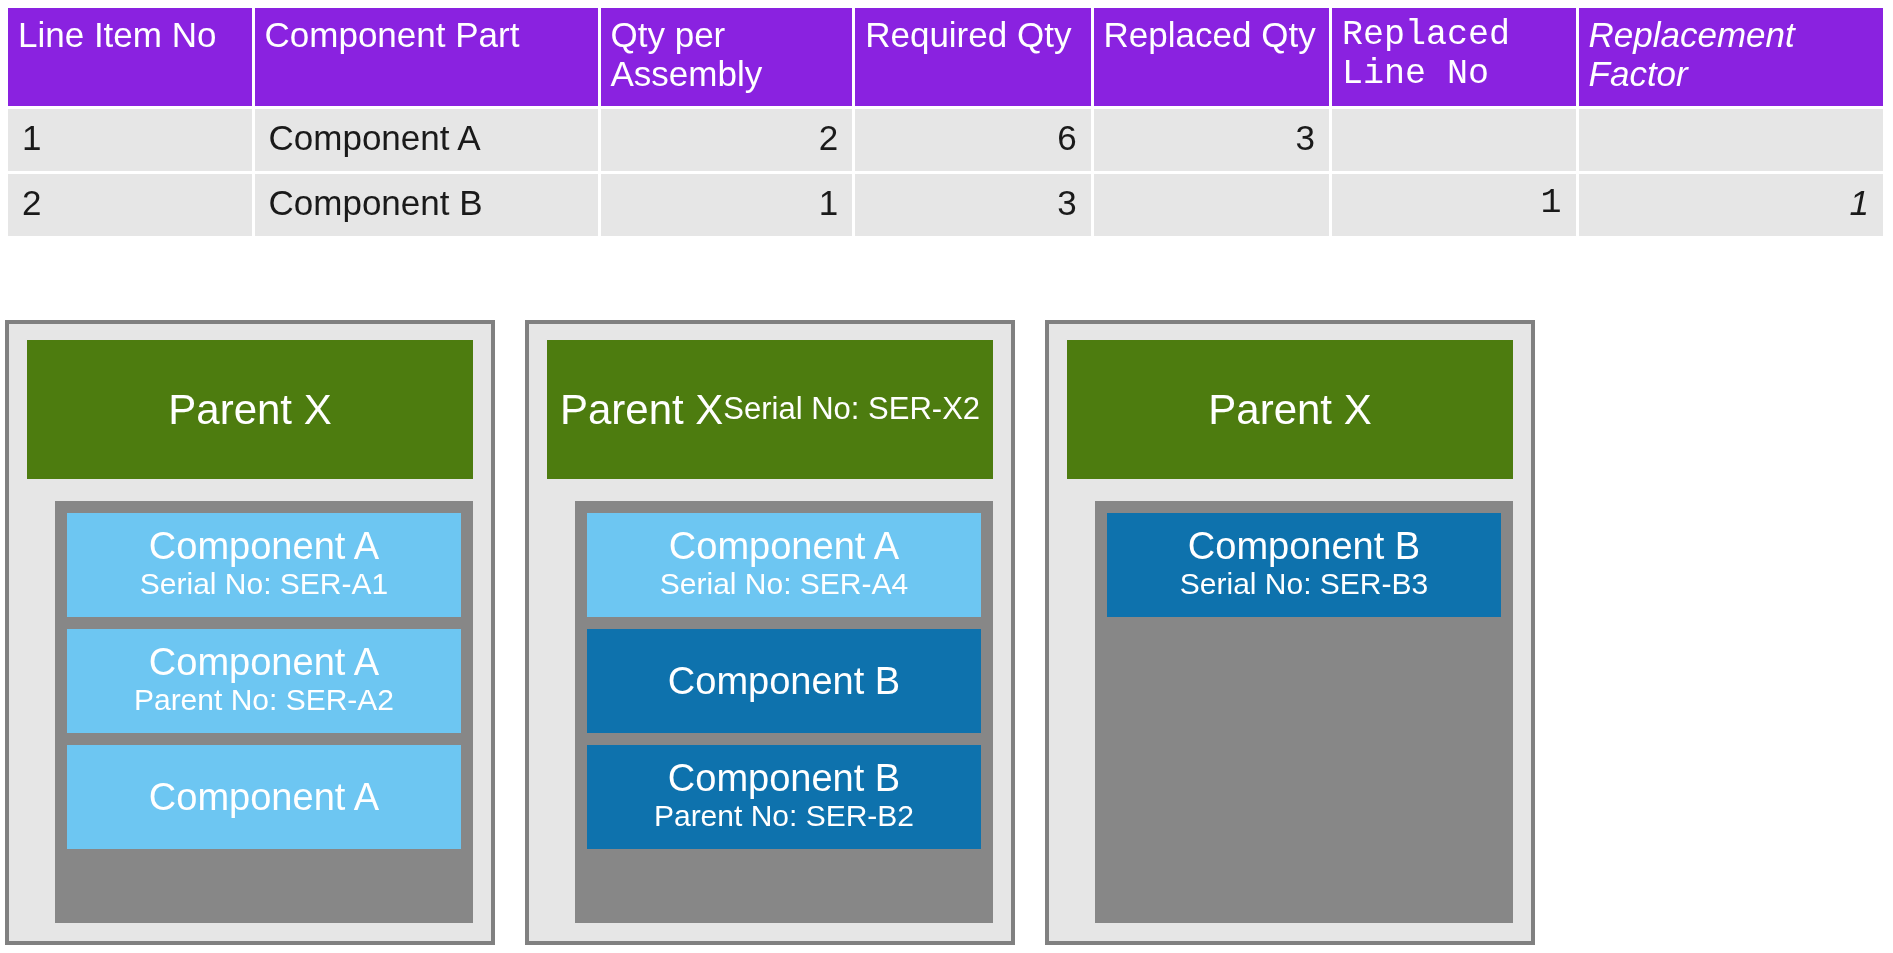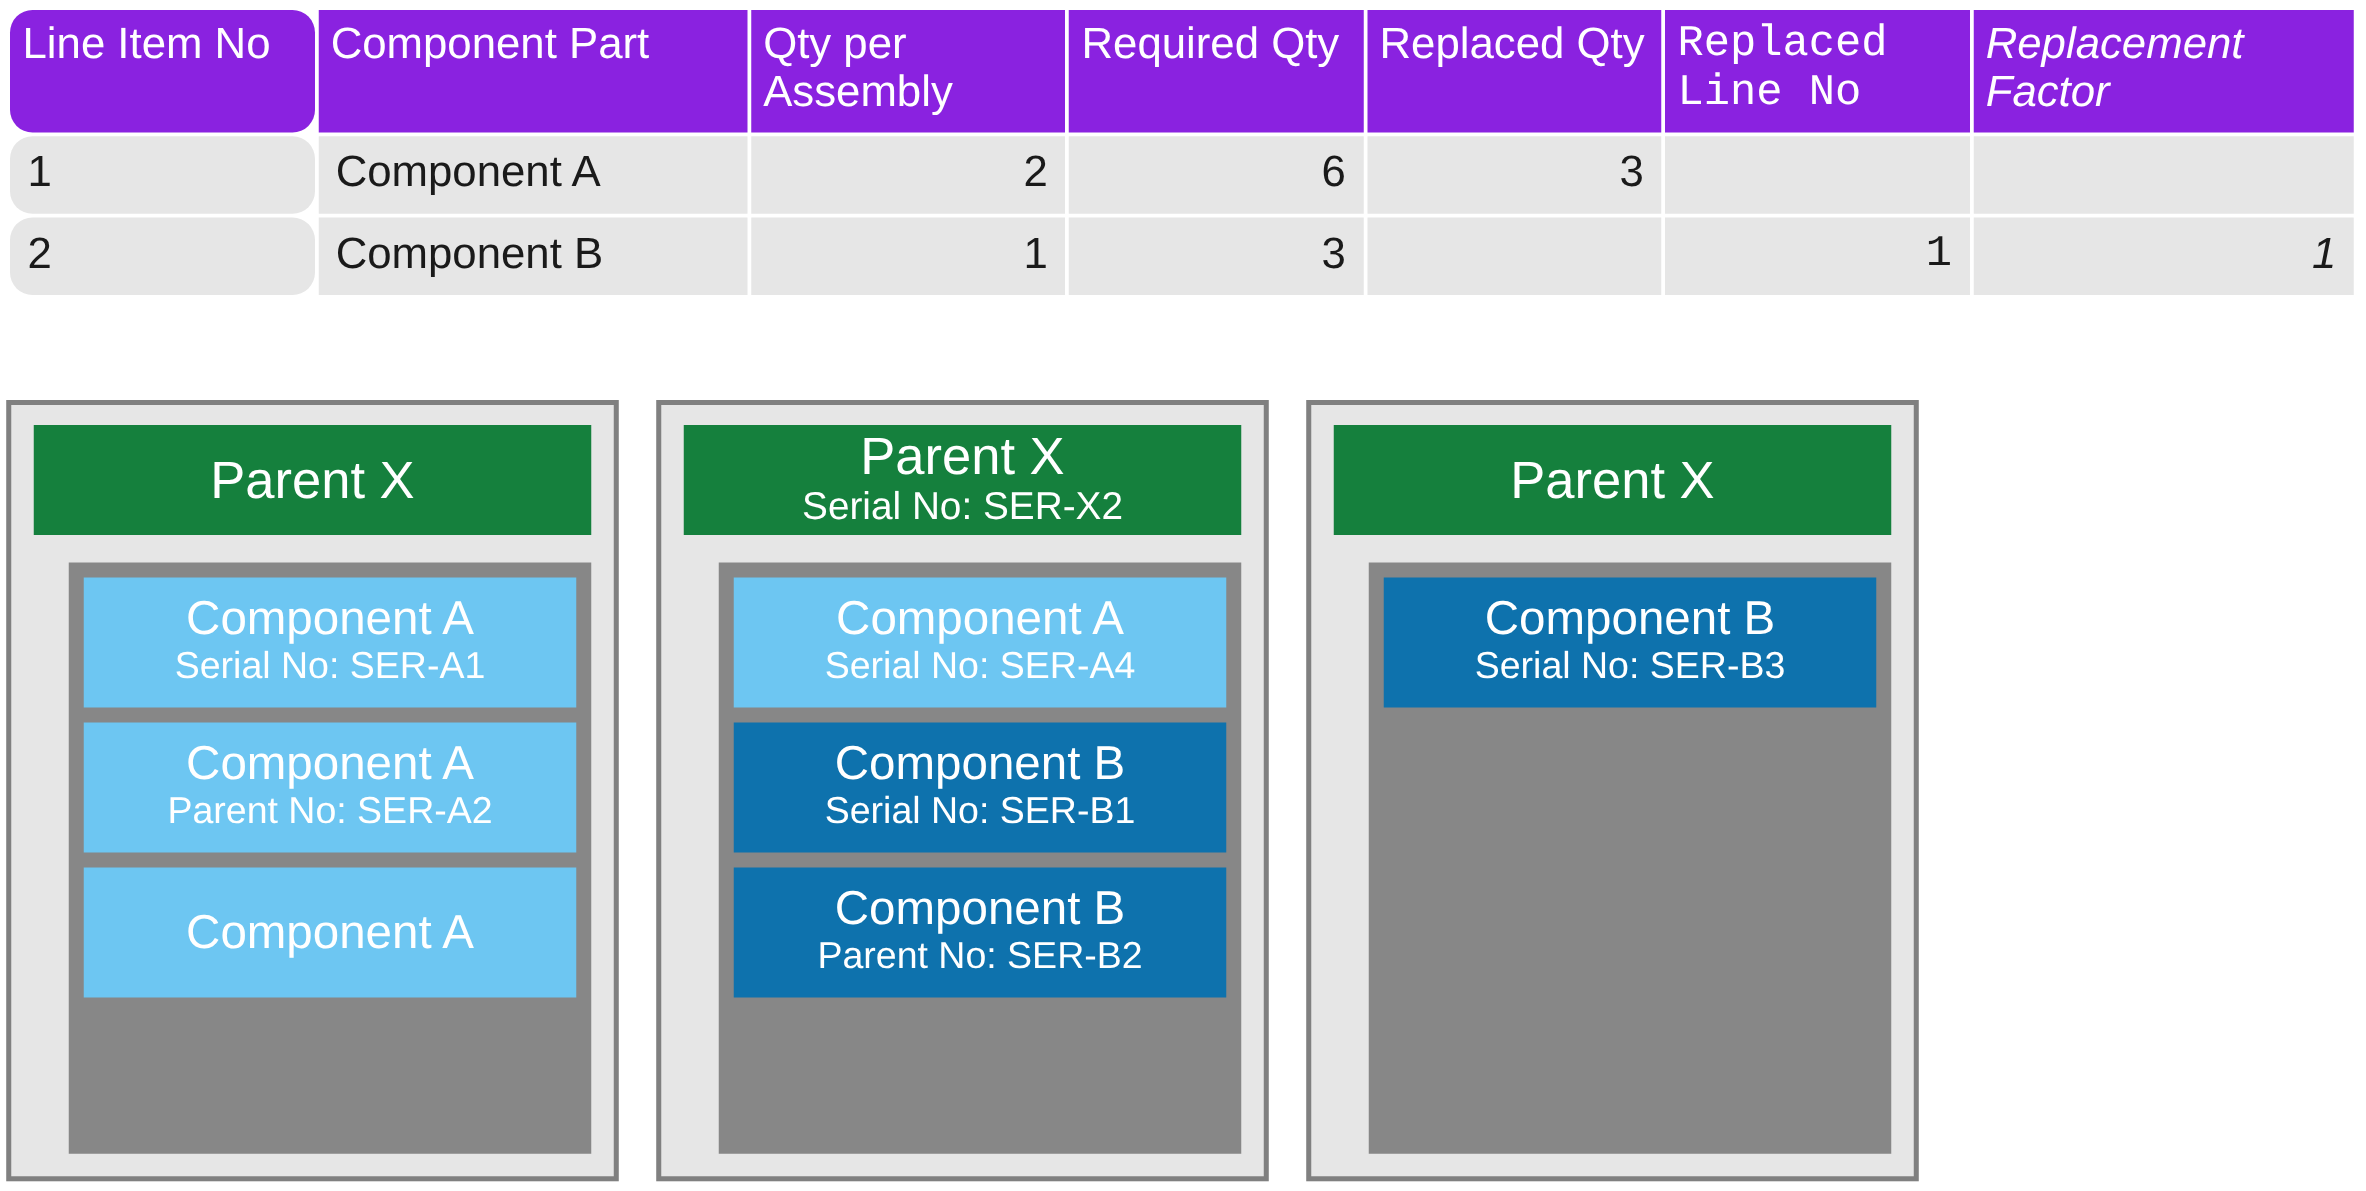--- a/index.html
+++ b/index.html
@@ -49,21 +49,21 @@
     height: 62px;
     box-sizing: border-box;
   }
   .bom-table td.num {
     text-align: right;
   }
   .bom-table td.txt {
     text-align: left;
   }
 
-  .c0 { width: 240px; border-radius: 18px; }
+  .c0 { width: 240px; }
   .c1 { width: 338px; }
   .c2 { width: 248px; }
   .c3 { width: 232px; }
   .c4 { width: 232px; }
   .c5 { width: 240px; font-family: Liberation Mono, monospace; }
   .c6 { width: 300px; font-style: italic; }
 
   
   .panels {
     position: absolute;
@@ -80,26 +80,25 @@
     height: 625px;
     background: #E6E6E6;
     border: 4px solid #808080;
     box-sizing: border-box;
     padding: 16px 18px 18px 18px;
     display: flex;
     flex-direction: column;
   }
 
   .parent-box {
-    background: #15803d;
+    background: #4d7c0f;
     color: #ffffff;
-    height: 88px;
-    box-sizing: border-box;
-    display: flex;
-    flex-direction: column;
+    height: 139px;
+    box-sizing: border-box;
+    display: flex;
     align-items: center;
     justify-content: center;
     margin-bottom: 22px;
   }
   .parent-title {
     font-size: 42px;
     line-height: 1.0;
     white-space: nowrap;
   }
   .parent-serial {
@@ -206,21 +205,20 @@
       <div class="parent-title">Parent X</div>
       <div class="parent-serial">Serial No: SER-X2</div>
     </div>
     <div class="children-frame">
       <div class="comp-box a">
         <div class="comp-title">Component A</div>
         <div class="comp-serial">Serial No: SER-A4</div>
       </div>
       <div class="comp-box b">
         <div class="comp-title">Component B</div>
-        <div class="comp-serial">Serial No: SER-B1</div>
       </div>
       <div class="comp-box b">
         <div class="comp-title">Component B</div>
         <div class="comp-serial">Parent No: SER-B2</div>
       </div>
     </div>
   </div>
 
   <div class="panel">
     <div class="parent-box">

